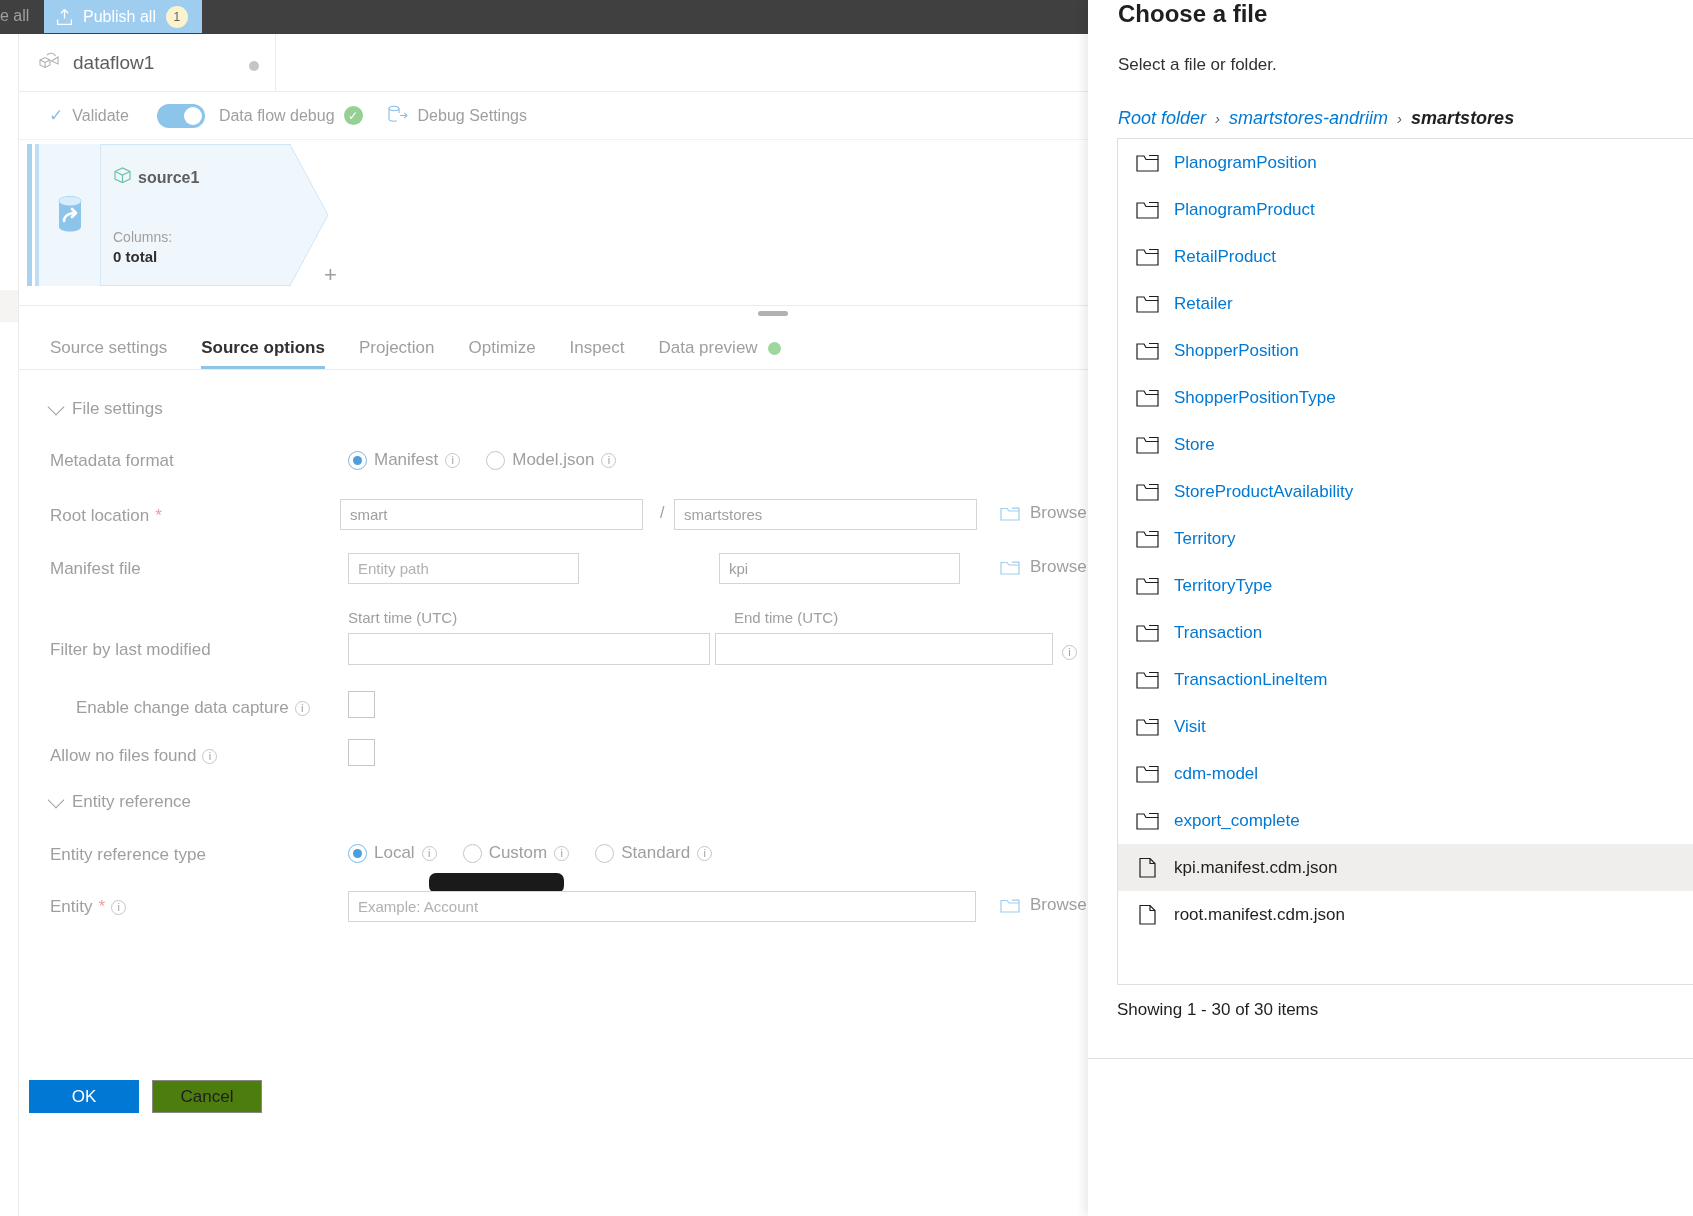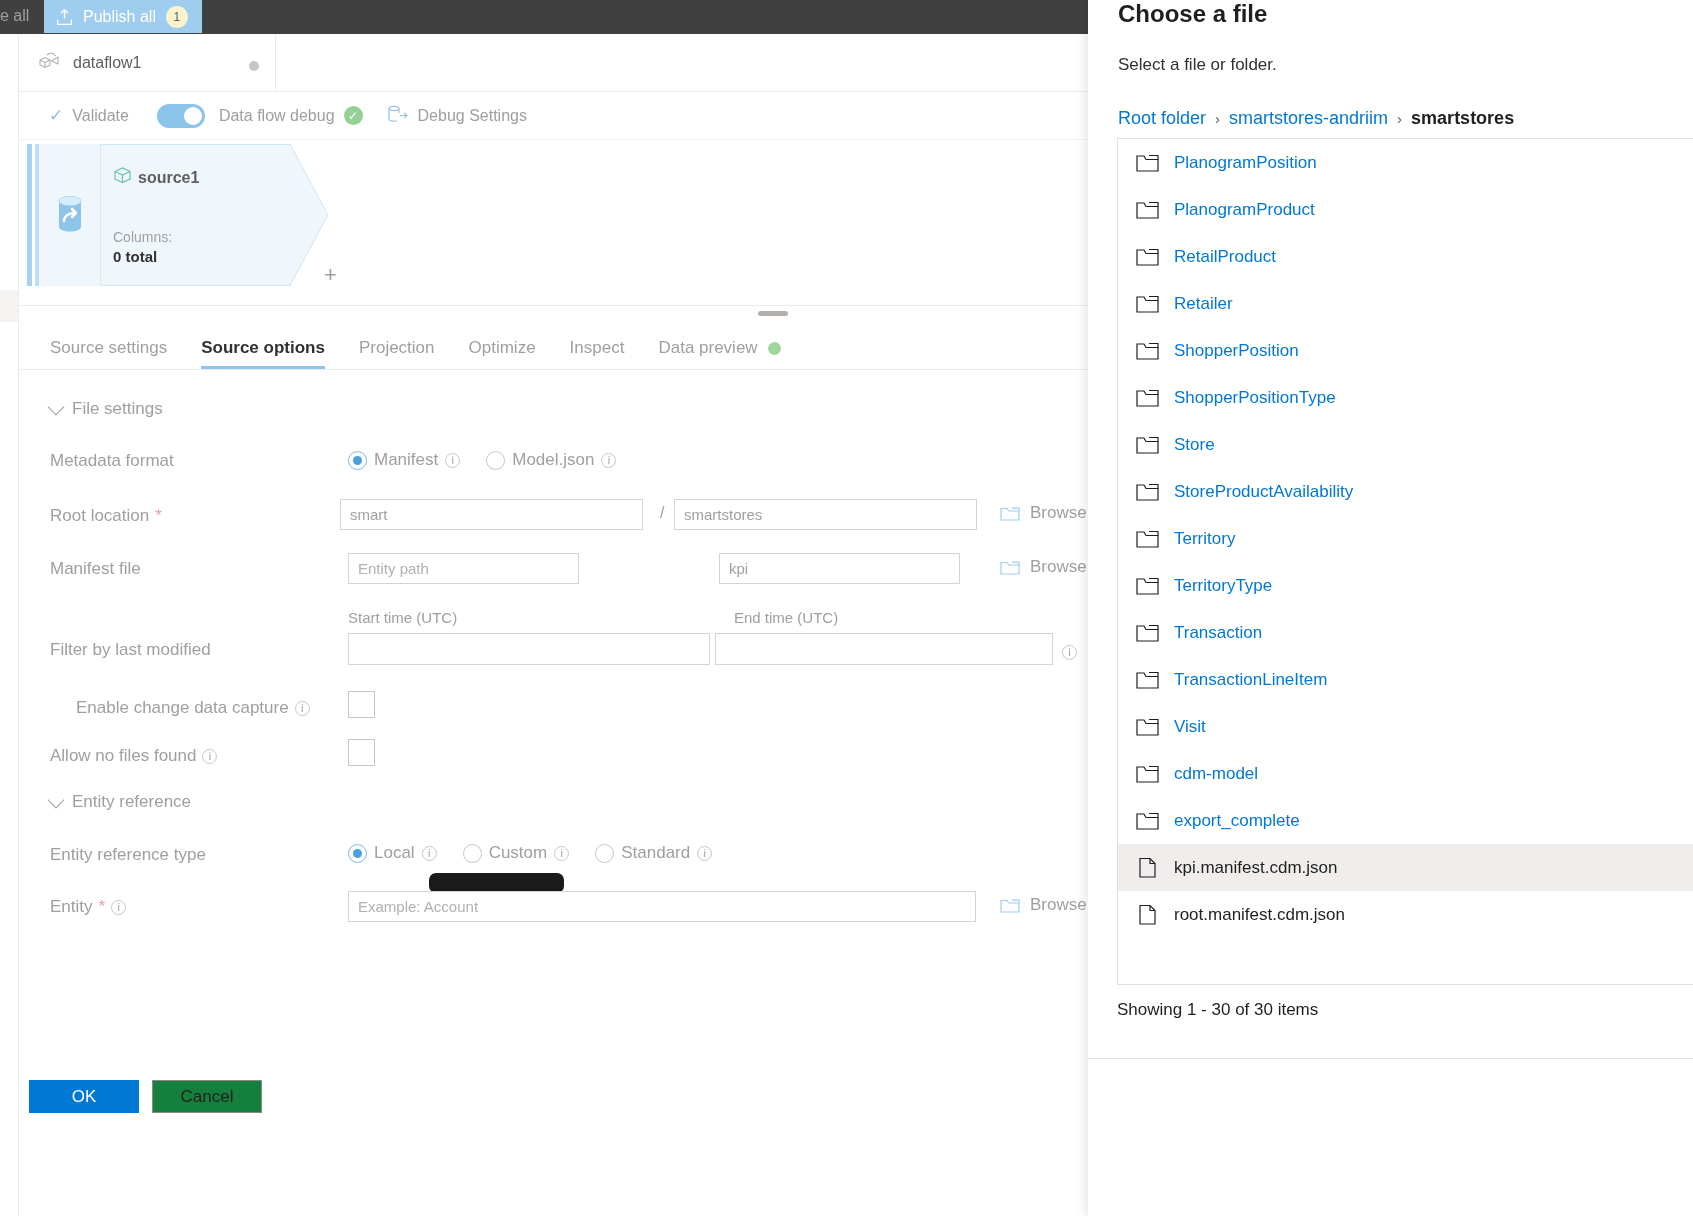--- a/index.html
+++ b/index.html
@@ -33,21 +33,21 @@
     background:#faf3cd; color:#605e5c; border-radius:999px;
     min-width:22px; height:22px; display:inline-flex; align-items:center; justify-content:center;
     font-size:12px; padding:0 7px;
   }
   #save-all-label { position:absolute; left:0px; top:7px; font-size:16px; color:#a19f9d; }
 
   
   #tabstrip { position:absolute; left:19px; top:34px; width:1069px; height:58px; background:#ffffff; border-bottom:1px solid #edebe9; }
   #dataflow-tab { position:absolute; left:0px; top:0; width:257px; height:58px; display:flex; align-items:center; padding-left:18px; gap:11px; border-right:1px solid #edebe9; }
   #dataflow-tab .df-icon { width:25px; height:24px; }
-  #dataflow-tab .df-name { font-size:16px; color:#605e5c; }
+  #dataflow-tab .df-name { font-size:19px; color:#605e5c; }
   #dataflow-tab .df-dot { position:absolute; right:16px; top:27px; width:10px; height:10px; border-radius:50%; background:#c8c6c4; }
 
   
   #commandbar { position:absolute; left:19px; top:92px; width:1069px; height:48px; background:#ffffff; display:flex; align-items:center; padding-left:30px; gap:0px; border-bottom:1px solid #f3f2f1; }
   .cmd { display:flex; align-items:center; gap:9px; font-size:16px; color:#a19f9d; height:48px; padding:0 14px 0 0; cursor:default; }
   .cmd .chk { color:#8cbce4; font-size:17px; }
   #toggle-switch {
     width:48px; height:24px; border-radius:12px; background:#8cc4ea; position:relative; cursor:pointer; flex:none;
   }
   #toggle-switch .knob { position:absolute; right:3px; top:3px; width:18px; height:18px; border-radius:50%; background:#ffffff; }
@@ -102,21 +102,21 @@
   .ckbox { position:absolute; width:27px; height:27px; border:1px solid #c8c6c4; background:#fff; cursor:pointer; }
   .colhead { position:absolute; font-size:15px; color:#a19f9d; }
 
   
   #dialog {
     position:absolute; left:1088px; top:0; width:605px; height:1216px;
     background:#ffffff; box-shadow:-3px 0 10px rgba(0,0,0,0.10);
   }
   #dialog-title { position:absolute; left:30px; top:0px; font-size:24px; font-weight:bold; color:#201f1e; }
   #dialog-sub { position:absolute; left:30px; top:55px; font-size:17px; color:#323130; }
-  #breadcrumb { position:absolute; left:30px; top:108px; display:flex; align-items:center; font-size:18px; gap:9px; }
+  #breadcrumb { position:absolute; left:30px; top:108px; display:flex; align-items:center; font-size:18px; gap:9px;font-style:italic; }
   #breadcrumb .crumb { color:#0078d4; cursor:pointer; }
   #breadcrumb .crumb.current { color:#201f1e; font-weight:bold; cursor:default; }
   #breadcrumb .sep { color:#605e5c; font-size:15px; }
   #file-list {
     position:absolute; left:29px; top:138px; width:576px; height:847px;
     border:1px solid #e1dfdd; border-right:none; overflow:hidden; background:#fff;
   }
   .frow { height:47px; display:flex; align-items:center; padding-left:18px; gap:15px; cursor:pointer; }
   .frow.selected { background:#efeeed; }
   .fname { font-size:17px; color:#0078d4; }
@@ -124,21 +124,21 @@
   .ficon { width:23px; height:21px; flex:none; }
   #showing { position:absolute; left:29px; top:1000px; font-size:17px; color:#201f1e; }
   #dialog-footer-sep { position:absolute; left:1088px; top:1058px; width:605px; height:1px; background:#e1dfdd; }
   #ok-btn {
     position:absolute; left:29px; top:1080px; width:110px; height:33px;
     background:#0078d4; color:#ffffff; border:none; font-size:17px; cursor:pointer;
     font-family:"Liberation Sans", sans-serif;
   }
   #cancel-btn {
     position:absolute; left:152px; top:1080px; width:110px; height:33px;
-    background:#15803d; color:#201f1e; border:1px solid #8a8886; font-size:17px; cursor:pointer;
+    background:#4d7c0f; color:#201f1e; border:1px solid #8a8886; font-size:17px; cursor:pointer;
     font-family:"Liberation Sans", sans-serif;
   }
   .redact { position:absolute; left:410px; top:503px; width:135px; height:20px; background:#1a1a1a; border-radius:7px; }
 </style>
 </head>
 <body>
 
 <div id="left-rail">
   <div class="rail-gray"></div>
 </div>

